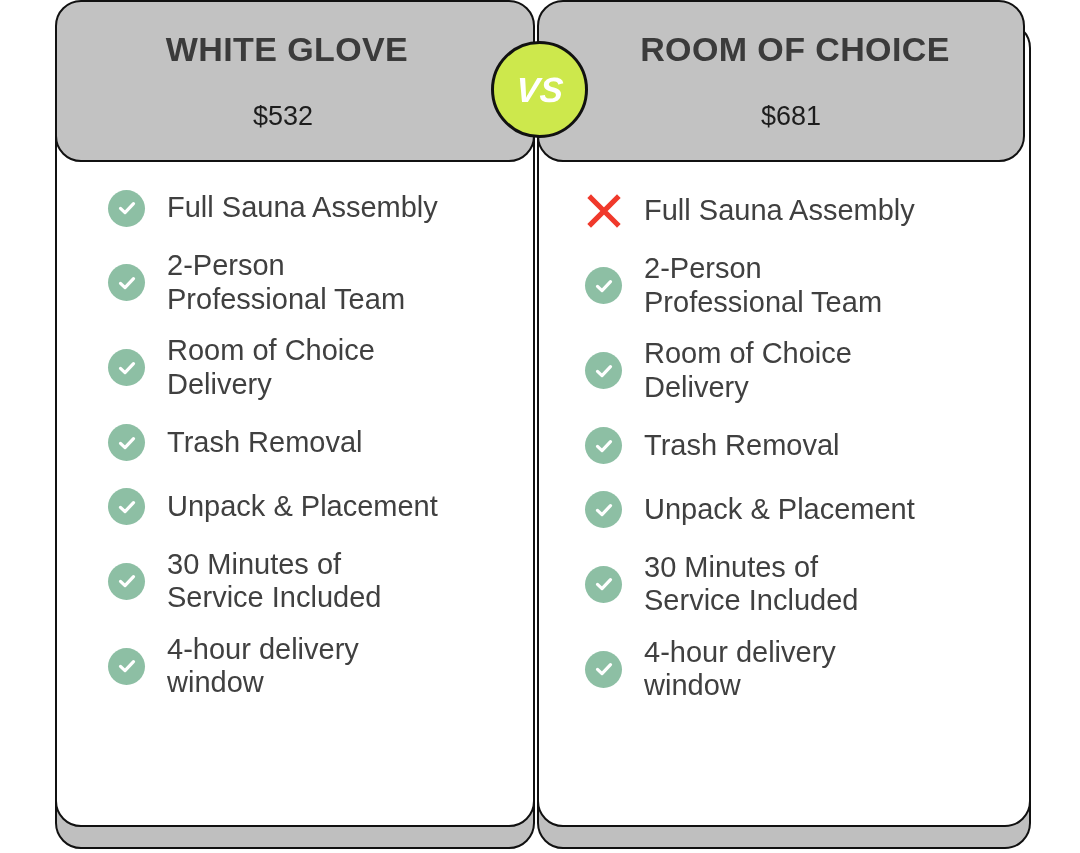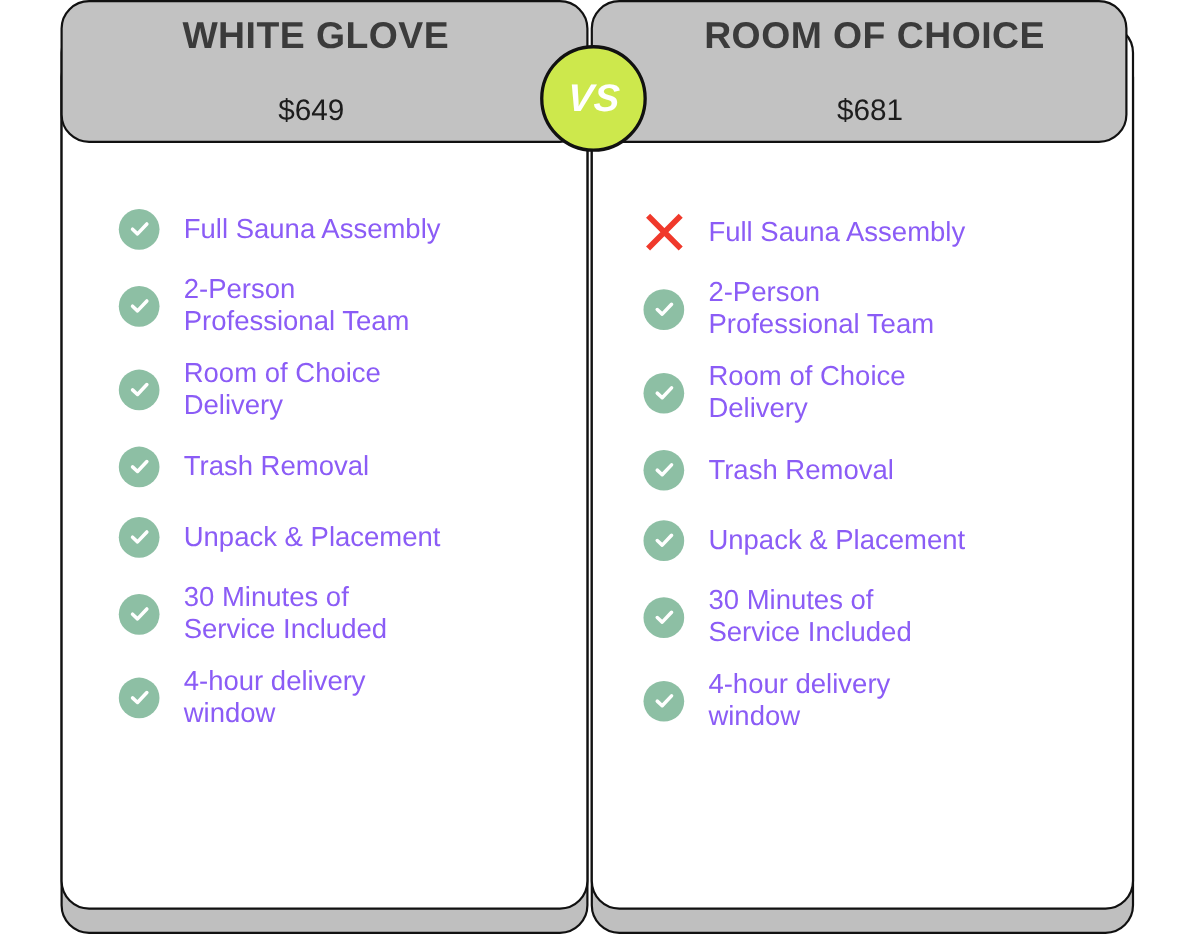--- a/index.html
+++ b/index.html
@@ -51,21 +51,21 @@
     border: 2.5px solid #111111;
     border-radius: 26px;
     overflow: visible;
   }
 
   
   .header-pill {
     position: absolute;
     box-sizing: border-box;
     top: 0px;
-    height: 130px;
+    height: 162px;
     background: #c2c2c2;
     border: 2.5px solid #111111;
     border-radius: 26px;
     display: flex;
     flex-direction: column;
     align-items: center;
     justify-content: center;
     z-index: 3;
     gap: 20px;
   }
@@ -152,22 +152,22 @@
     border-radius: 50%;
     background: #8dbfa4;
     display: flex;
     align-items: center;
     justify-content: center;
   }
   .icon-check svg { display: block; }
   .icon-cross { width: 36px; height: 36px; display: block; }
 
   .feature-label {
-    font-size: 25px;
-    color: #8b5cf6;
+    font-size: 29px;
+    color: #404040;
     line-height: 1.16;
     white-space: pre-line;
     font-weight: normal;
   }
 </style>
 </head>
 <body>
 
 <div id="stage">
 
@@ -176,21 +176,21 @@
     <div class="card-face"></div>
   </div>
 
   <div class="card-wrap right">
     <div class="card-shadow"></div>
     <div class="card-face"></div>
   </div>
 
   <div class="header-pill left">
     <div class="plan-title">WHITE GLOVE</div>
-    <div class="plan-price">$649</div>
+    <div class="plan-price">$532</div>
   </div>
 
   <div class="header-pill right">
     <div class="plan-title">ROOM OF CHOICE</div>
     <div class="plan-price">$681</div>
   </div>
 
   <div id="vs-badge">
     <span class="vs-text">VS</span>
   </div>

